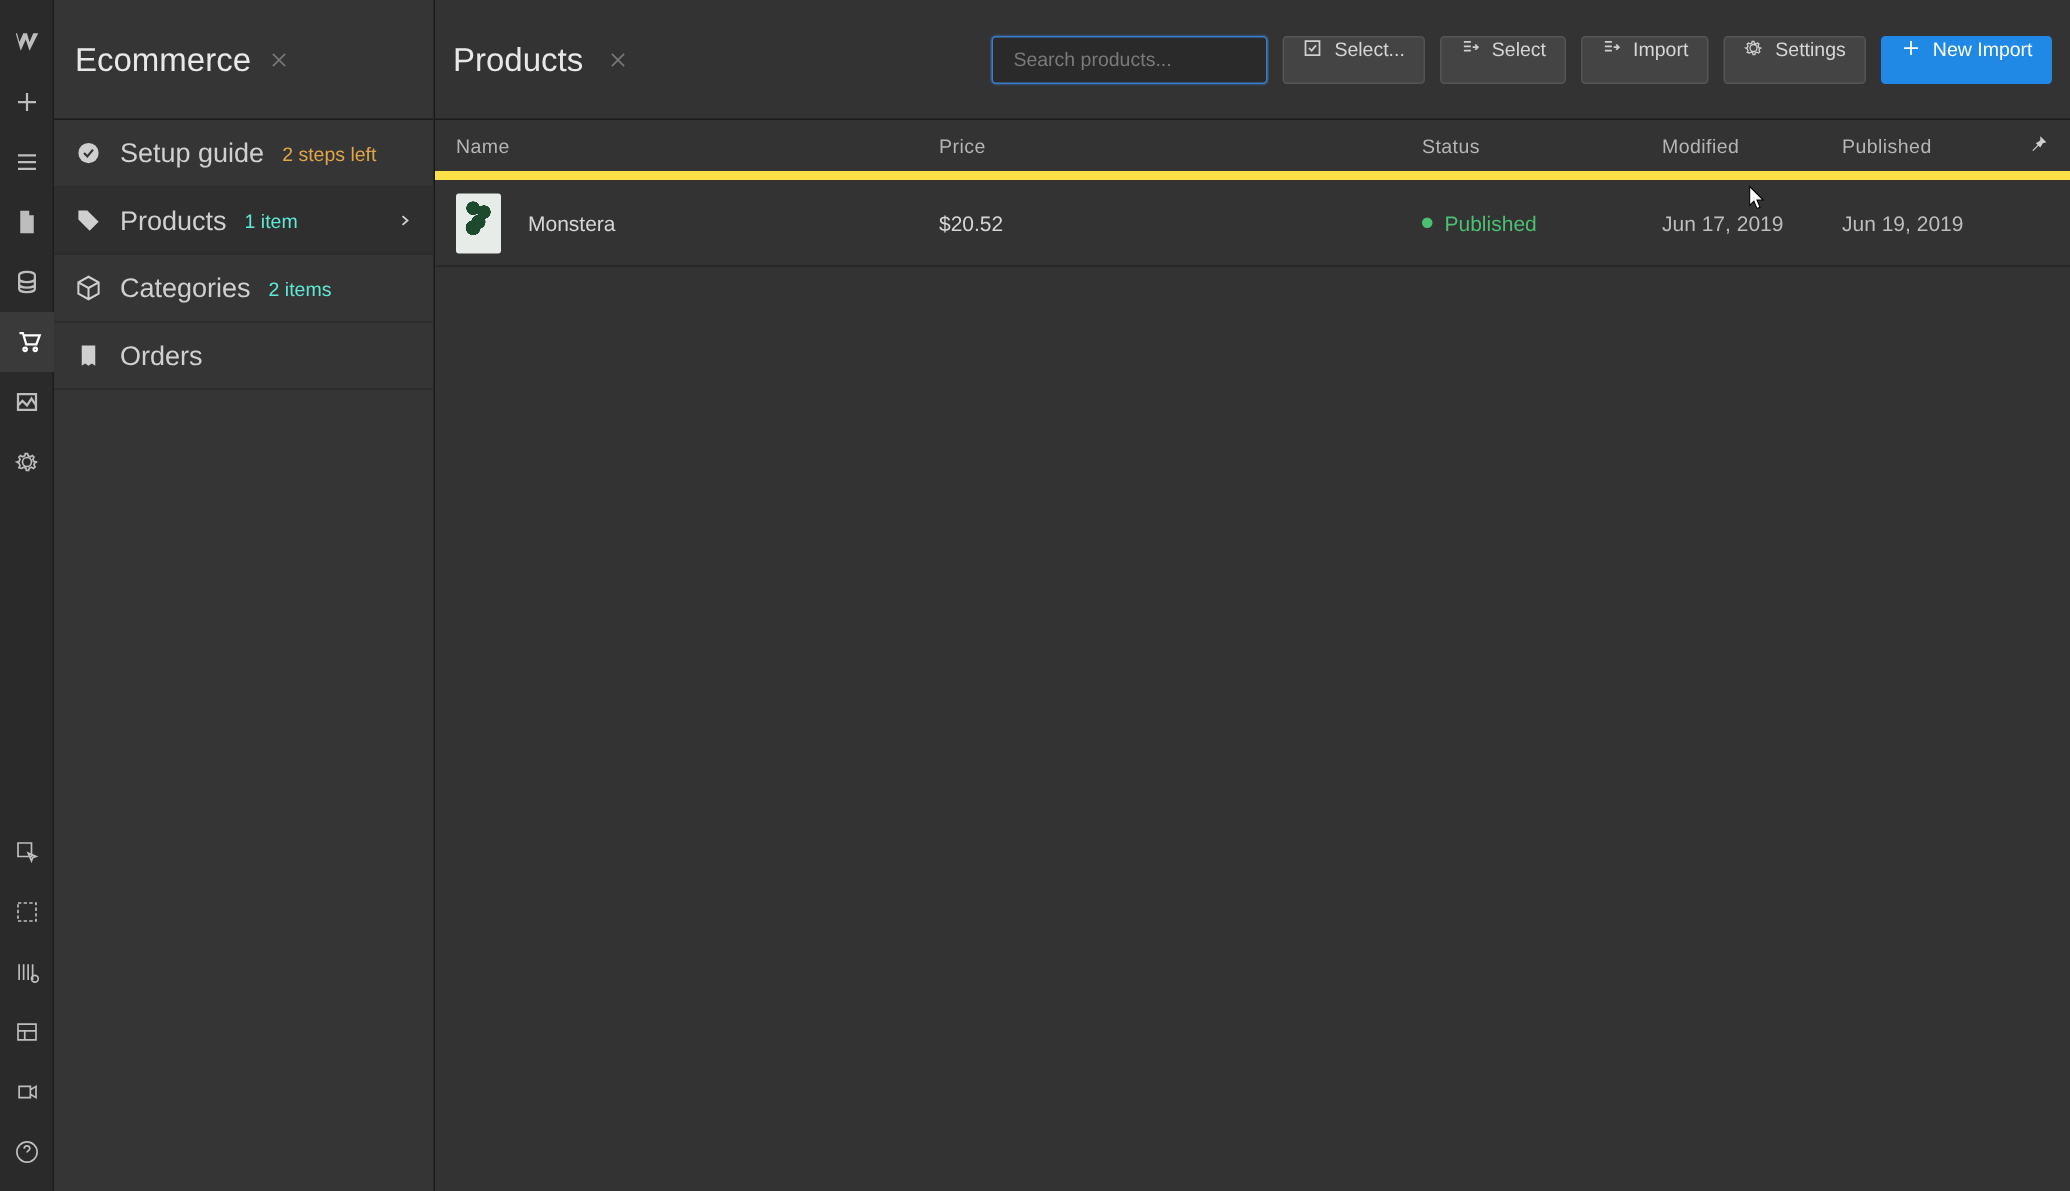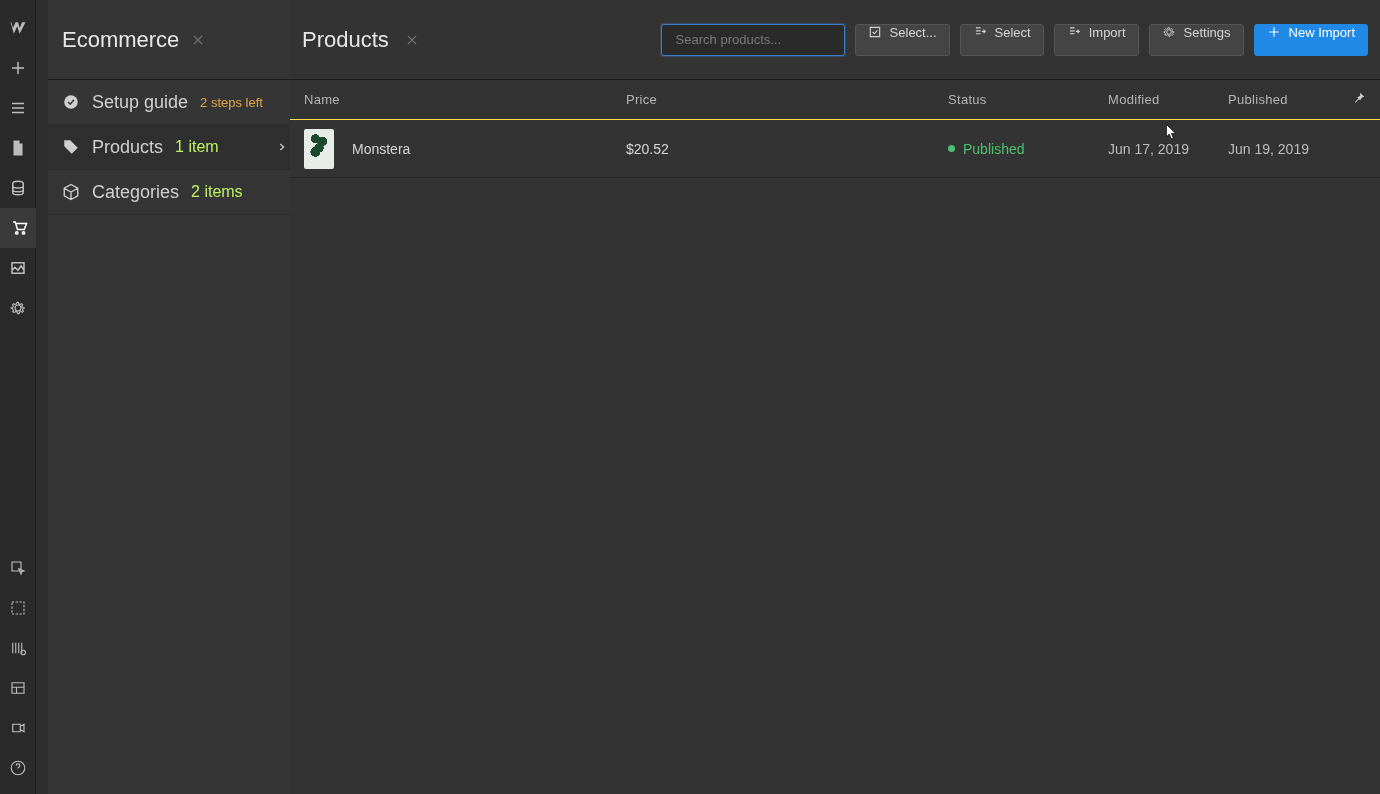--- a/index.html
+++ b/index.html
@@ -50,21 +50,21 @@
   .app-close {
     position:absolute; top:8px; right:10px;
     width:24px;height:24px;display:flex;align-items:center;justify-content:center;
     color:#9a9a9a; cursor:pointer;
   }
   .app-close svg{width:16px;height:16px;stroke:currentColor;}
 
   
   .panel-left {
     position:absolute;
-    left:48px; top:0; bottom:0;
+    left:36px; top:0; bottom:0;
     width:254px;
     background:#353535;
     border-right:1px solid #1b1b1b;
     display:flex; flex-direction:column;
   }
   .panel-header {
     height:80px;
     border-bottom:1px solid #1b1b1b;
     display:flex; align-items:center;
     padding:0 14px;
@@ -86,21 +86,21 @@
     gap:12px;
     border-bottom:1px solid #2b2b2b;
     cursor:pointer;
     color:#d0d0d0;
   }
   .side-row.active {
     background:#2f2f2f;
   }
   .side-row svg {width:18px;height:18px;fill:currentColor;color:#cfcfcf;}
   .side-row .label {font-size:18px;}
-  .side-row .meta {font-size:16px;color:#bef264;}
+  .side-row .meta {font-size:13px;color:#5eead4;}
   .side-row .steps {font-size:13px;color:#e0a64a;}
   .side-row .chev {margin-left:auto;color:#bbb;}
   .side-row .chev svg{width:10px;height:10px;stroke:currentColor;fill:none;}
 
   
   .main {
     position:absolute;
     left:290px; right:0; top:0; bottom:0;
     display:flex; flex-direction:column;
     background:#333333;
@@ -142,21 +142,21 @@
   .tbtn svg{width:14px;height:14px;fill:currentColor;color:#cfcfcf;}
   .tbtn.primary{
     background:#1f89e5; border-color:#1f89e5; color:#fff;
   }
   .tbtn.primary svg{color:#fff;}
 
   
   .thead {
     height:40px;
     background:#333333;
-    border-bottom:1px solid #fde047;
+    border-bottom:6px solid #fde047;
     display:flex;align-items:center;
     padding:0 14px;
     color:#b5b5b5;
     font-size:13px;
     letter-spacing:0.3px;
   }
   .col-name{width:322px;}
   .col-price{width:322px;}
   .col-status{width:160px;}
   .col-mod{width:120px;}
@@ -326,20 +326,26 @@
   </div>
 
   <div class="side-row">
     <svg viewBox="0 0 24 24">
         <path d="M12 2l9 5v10l-9 5-9-5V7zM3 7l9 5 9-5M12 22V12" fill="none" stroke="currentColor" stroke-width="1.8"></path>
       </svg>
     <span class="label">Categories</span>
     <span class="meta">2 items</span>
   </div>
 
+  <div class="side-row">
+    <svg viewBox="0 0 24 24">
+        <path d="M6 3h12v18l-3-2-3 2-3-2-3 2zM9 9h2v6H9zm3-1l3 4-3 4"></path>
+      </svg>
+    <span class="label">Orders</span>
+  </div>
 </div>
 
 <div class="main stripe-bg">
   <div class="main-header">
     <div class="main-title">Products</div>
     <div class="panel-close-x">
       <svg viewBox="0 0 24 24" fill="none" stroke-width="2">
           <path d="M5 5l14 14M19 5L5 19"></path>
         </svg>
     </div>

